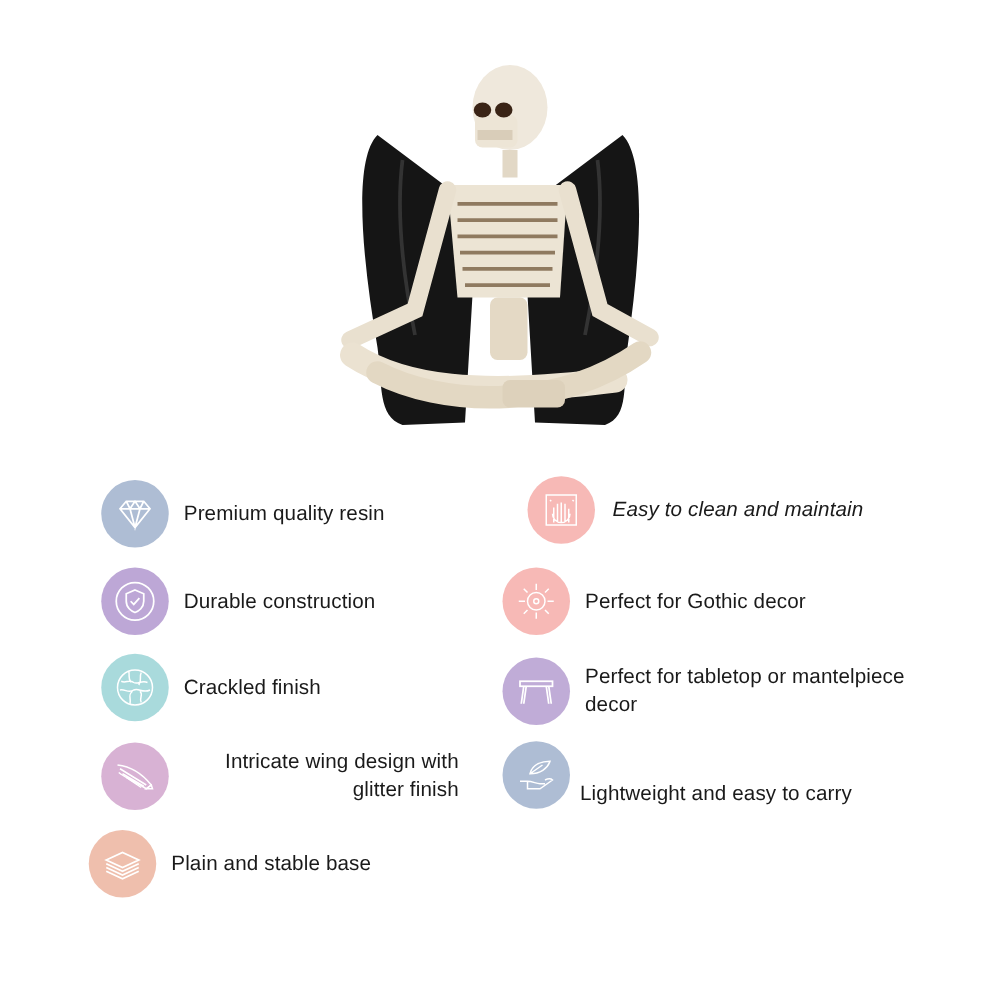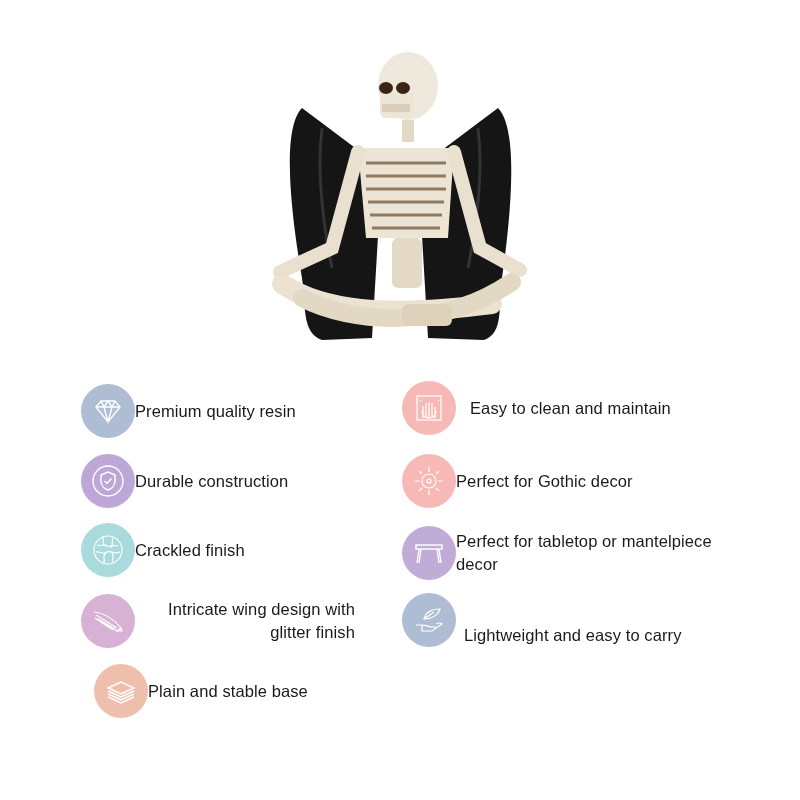--- a/index.html
+++ b/index.html
@@ -1,21 +1,21 @@
 <!DOCTYPE html>
 <html><head>
 <meta charset="utf-8">
 <style>
   html,body{margin:0;padding:0;background:#ffffff;}
   body{width:800px;height:800px;position:relative;overflow:hidden;font-family:"Liberation Sans","DejaVu Sans",sans-serif;color:#1a1a1a;}
   .product{position:absolute;left:262px;top:48px;width:276px;height:300px;}
   .feat{position:absolute;display:flex;align-items:center;}
   .circle{width:54px;height:54px;border-radius:50%;flex:0 0 54px;display:flex;align-items:center;justify-content:center;}
   .circle svg{width:34px;height:34px;}
-  .label{font-size:16.5px;line-height:23px;letter-spacing:0.1px;}
+  .label{font-size:16.5px;line-height:23px;margin-left:12px;letter-spacing:0.1px;}
 </style>
 </head>
 <body>
 
 <div class="product">
   <svg viewBox="0 0 276 300" width="276" height="300">
 
     <path d="M40 60 C20 80 28 160 40 230 C44 260 40 285 60 292 L110 290 L120 120 Z" fill="#151515"></path>
     <path d="M236 60 C256 80 250 160 240 230 C236 260 242 285 222 292 L166 290 L156 120 Z" fill="#151515"></path>
     <path d="M60 80 C55 120 60 170 70 220" stroke="#333" stroke-width="3" fill="none"></path>
@@ -84,33 +84,33 @@
   <div class="circle" style="background:#d8b2d4;">
     <svg viewBox="0 0 34 34" fill="none" stroke="#fff" stroke-width="1.2">
         <path d="M3 8 C12 9 22 14 30 24 L26 27 C18 22 9 18 4 14"></path>
         <path d="M5 11 L26 24 M7 15 L24 25 M10 18 L22 26"></path>
         <path d="M26 27 L30 24 L31 27 Z"></path>
       </svg>
   </div>
   <span class="label" style="width:220px;text-align:right;">Intricate wing design with glitter finish</span>
 </div>
 
-<div class="feat" style="left:94px;top:664px;">
+<div class="feat" style="left:71px;top:664px;">
   <div class="circle" style="background:#efbfad;">
     <svg viewBox="0 0 34 34" fill="none" stroke="#fff" stroke-width="1.4">
         <path d="M4 14 L17 8 L30 14 L17 20 Z"></path>
         <path d="M4 17 L17 23 L30 17"></path>
         <path d="M4 20 L17 26 L30 20"></path>
         <path d="M4 23 L17 29 L30 23"></path>
       </svg>
   </div>
   <span class="label">Plain and stable base</span>
 </div>
 
-<div class="feat" style="left:402px;top:381px;">
+<div class="feat" style="left:422px;top:381px;font-style:italic;">
   <div class="circle" style="background:#f7b9b6;">
     <svg viewBox="0 0 34 34" fill="none" stroke="#fff" stroke-width="1.2">
         <rect x="5" y="5" width="24" height="24"></rect>
         <path d="M11 27 V15 M14 27 V12 M17 27 V11 M20 27 V12 M23 27 V16 M10 20 C10 24 13 27 17 27 C21 27 24 24 24 20"></path>
         <path d="M8 9 L9 10 M26 9 L27 10"></path>
       </svg>
   </div>
   <span class="label" style="margin-left:14px;">Easy to clean and maintain</span>
 </div>
 

